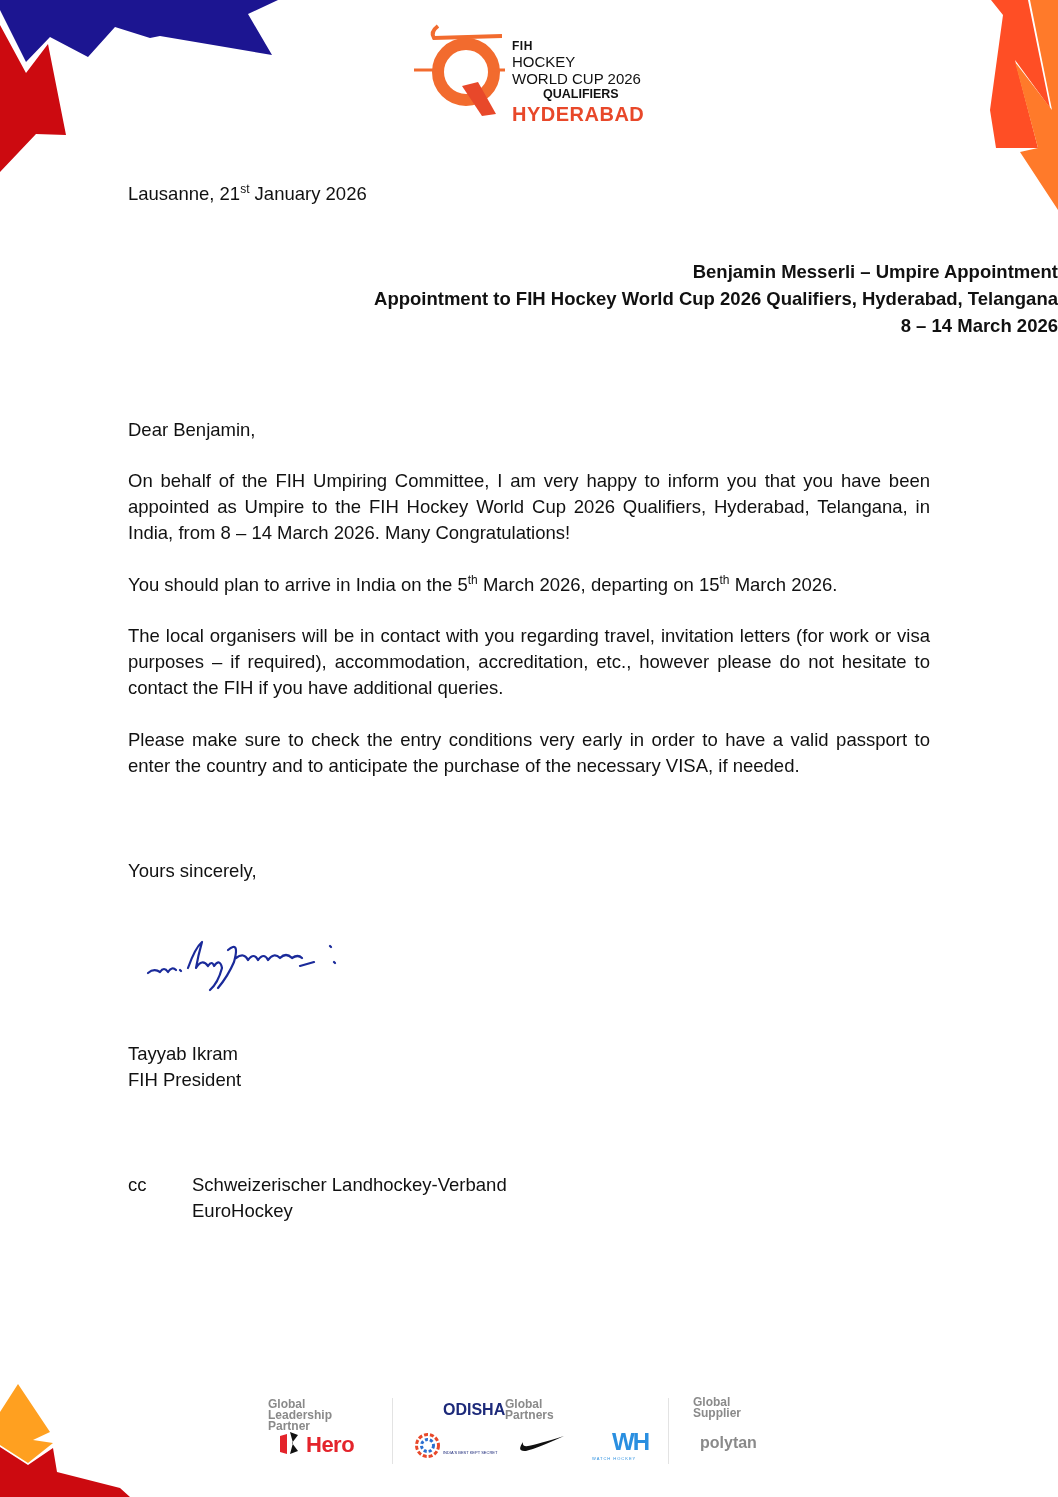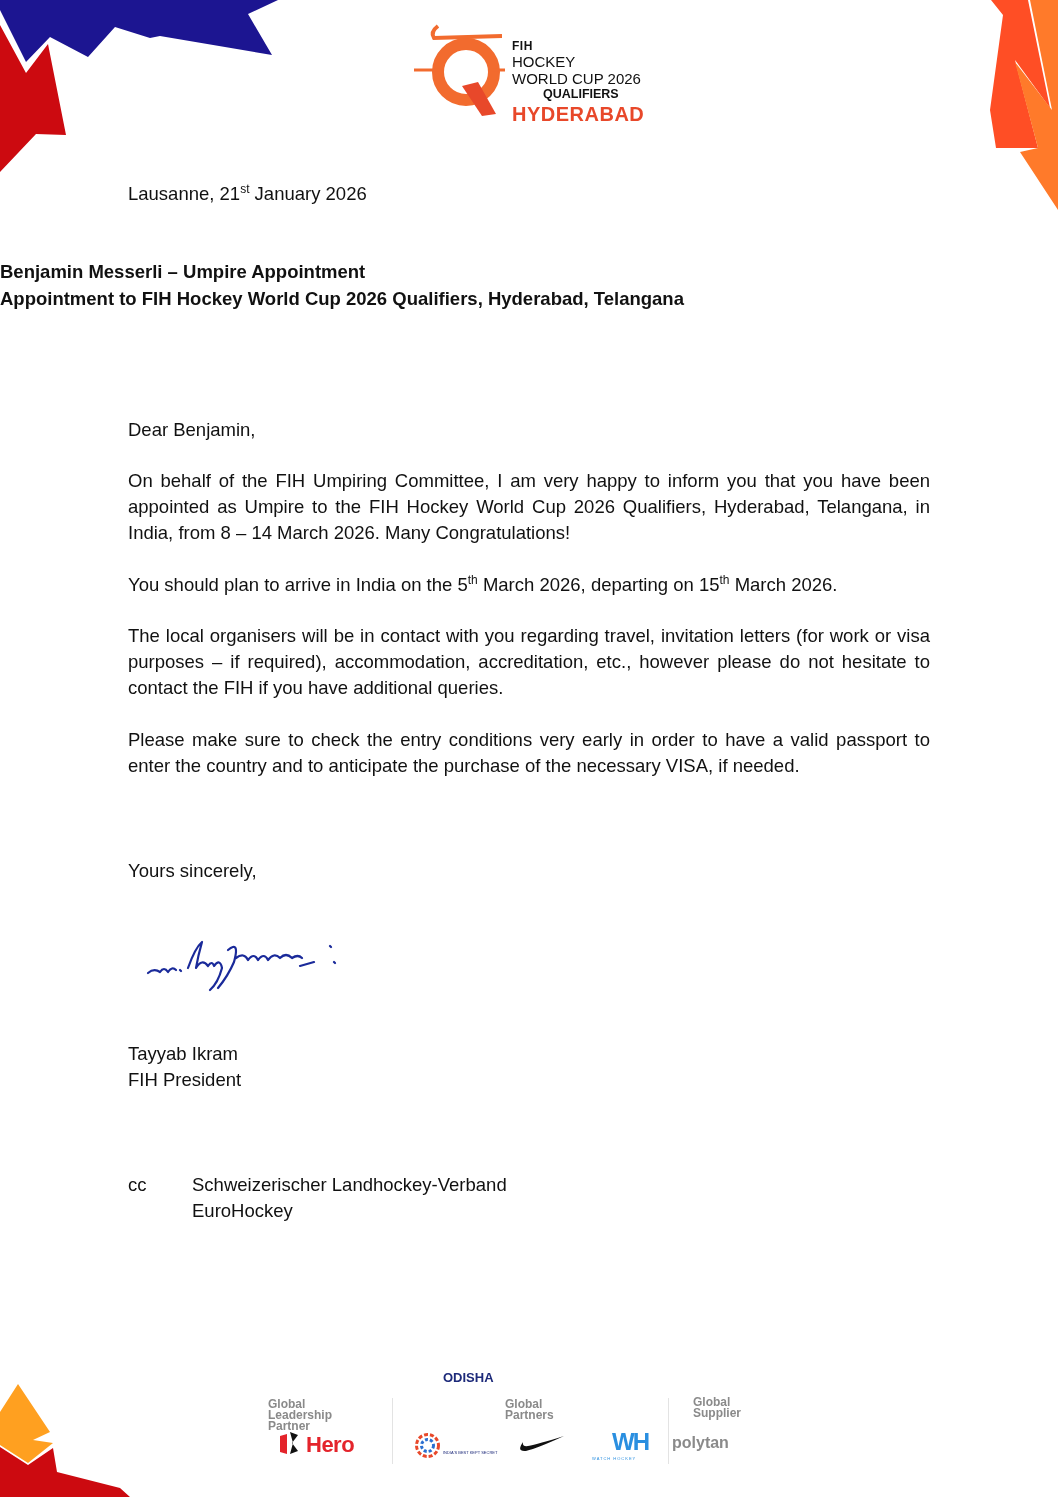--- a/index.html
+++ b/index.html
@@ -12,42 +12,42 @@
     .logo { position: absolute; left: 410px; top: 24px; width: 250px; height: 100px; }
     .logo-text { position: absolute; left: 512px; top: 40px; line-height: 1; }
     .logo-fih { font-weight: 900; font-size: 12px; letter-spacing: 0.5px; color: #111; }
     .logo-l1, .logo-l2 { font-weight: 400; font-size: 15px; color: #111; margin-top: 2px; }
     .logo-l3 { font-weight: 700; font-size: 12.5px; color: #111; margin-top: 2px; padding-left: 31px; }
     .logo-city { font-weight: 700; font-size: 20px; color: #e8482a; margin-top: 3px; letter-spacing: 0.5px; }
 
     .text { position: absolute; left: 128px; font-size: 18.5px; line-height: 26px; white-space: nowrap; }
     .date { top: 181px; }
     sup { font-size: 12px; vertical-align: 7px; line-height: 0; }
-    .heading { position: absolute; left: 0; width: 1058px; top: 258px; text-align: left;
+    .heading { position: absolute; left: 0; width: 1058px; top: 258px; text-align: right;
       font-weight: 700; font-size: 18.5px; line-height: 27px; }
     .greet { top: 417px; }
     .para { position: absolute; left: 128px; width: 802px; font-size: 18.5px; line-height: 26px; text-align: justify; }
     .p1 { top: 468px; }
     .p2 { top: 572px; }
     .p3 { top: 623px; }
     .p4 { top: 727px; }
     .closing { top: 858px; }
     .sig { position: absolute; left: 140px; top: 928px; width: 210px; height: 70px; }
     .signer { top: 1041px; }
     .signer-title { top: 1067px; }
     .cc-label { top: 1172px; text-align: center; }
     .cc-list { position: absolute; left: 192px; top: 1172px; font-size: 18.5px; line-height: 26px; }
     .sp-label { position: absolute; font-size: 12px; line-height: 11px; color: #8a8a8a; text-align: left; font-weight: 700; }
     .divider { position: absolute; top: 1398px; width: 1px; height: 66px; background: #e3e3e3; }
     .hero-text { position: absolute; left: 306px; top: 1432px; font-size: 22px; font-weight: 900; color: #e4242b; letter-spacing: -0.5px; }
-    .odisha-text { position: absolute; left: 443px; top: 1370px; font-size: 13px; font-weight: 900; color: #1d2a7a; }
+    .odisha-text { position: absolute; left: 443px; top: 1401px; font-size: 16px; font-weight: 900; color: #1d2a7a; }
     .odisha-sub { position: absolute; left: 443px; top: 1450px; font-size: 4px; color: #1d2a7a; }
     .wh-text { position: absolute; left: 592px; top: 1428px; font-size: 24px; font-weight: 900; color: #2a8fe0; letter-spacing: -2px; margin-left: 20px; }
     .wh-sub { position: absolute; left: 592px; top: 1456px; font-size: 4px; color: #2a8fe0; letter-spacing: 1px; }
-    .polytan { position: absolute; left: 672px; top: 1434px; font-size: 16px; font-weight: 900; color: #8a8a8a; }
+    .polytan { position: absolute; left: 700px; top: 1434px; font-size: 16px; font-weight: 900; color: #8a8a8a; }
   </style>
 </head>
 <body>
 
 <svg class="deco" style="left:0;top:0" width="300" height="200" viewBox="0 0 300 200">
   <polygon points="0,0 278,0 248,14 272,55 160,36 150,38 115,27 88,57 50,37 26,62 0,10" fill="#1c1591"></polygon>
   <polygon points="0,25 26,73 48,44 66,135 36,134 0,172" fill="#cc0a10"></polygon>
 </svg>
 
 <svg class="deco" style="left:958px;top:0" width="100" height="220" viewBox="0 0 100 220">
@@ -74,20 +74,21 @@
   <div class="logo-l2">WORLD CUP 2026</div>
   <div class="logo-l3">QUALIFIERS</div>
   <div class="logo-city">HYDERABAD</div>
 </div>
 
 <div class="text date"><span>Lausanne, 21</span><sup>st</sup><span> January 2026</span></div>
 
 <div class="heading">
   <div>Benjamin Messerli – Umpire Appointment</div>
   <div>Appointment to FIH Hockey World Cup 2026 Qualifiers, Hyderabad, Telangana</div>
+  <div>8 – 14 March 2026</div>
 </div>
 
 <div class="text greet">Dear Benjamin,</div>
 <div class="para p1">On behalf of the FIH Umpiring Committee, I am very happy to inform you that you have been appointed as Umpire to the FIH Hockey World Cup 2026 Qualifiers, Hyderabad, Telangana, in India, from 8 – 14 March 2026. Many Congratulations!</div>
 <div class="para p2"><span>You should plan to arrive in India on the 5</span><sup>th</sup><span> March 2026, departing on 15</span><sup>th</sup><span> March 2026.</span></div>
 <div class="para p3">The local organisers will be in contact with you regarding travel, invitation letters (for work or visa purposes – if required), accommodation, accreditation, etc., however please do not hesitate to contact the FIH if you have additional queries.</div>
 <div class="para p4">Please make sure to check the entry conditions very early in order to have a valid passport to enter the country and to anticipate the purchase of the necessary VISA, if needed.</div>
 
 <div class="text closing">Yours sincerely,</div>
 

